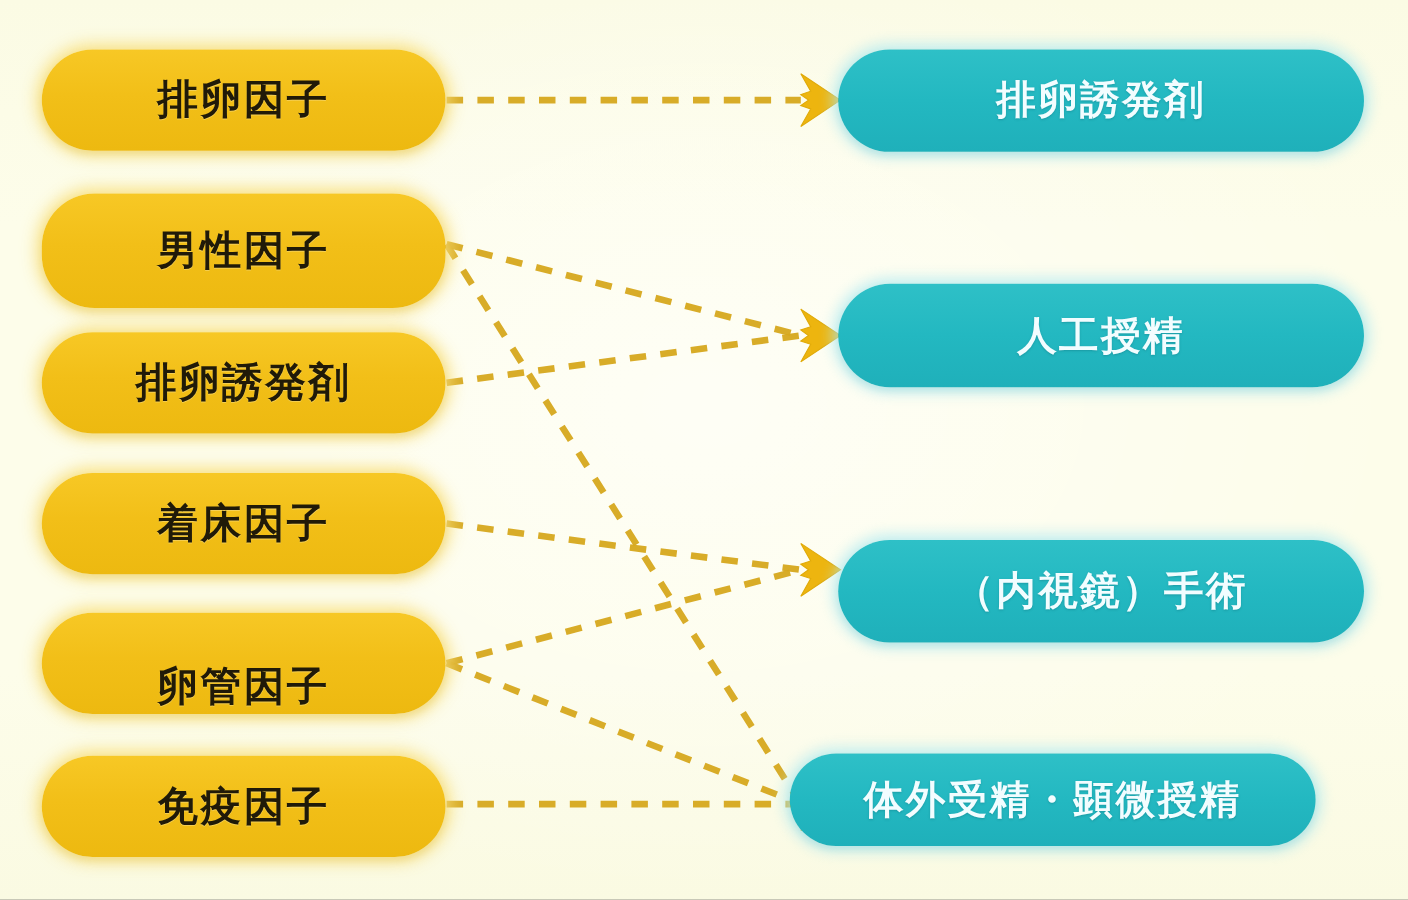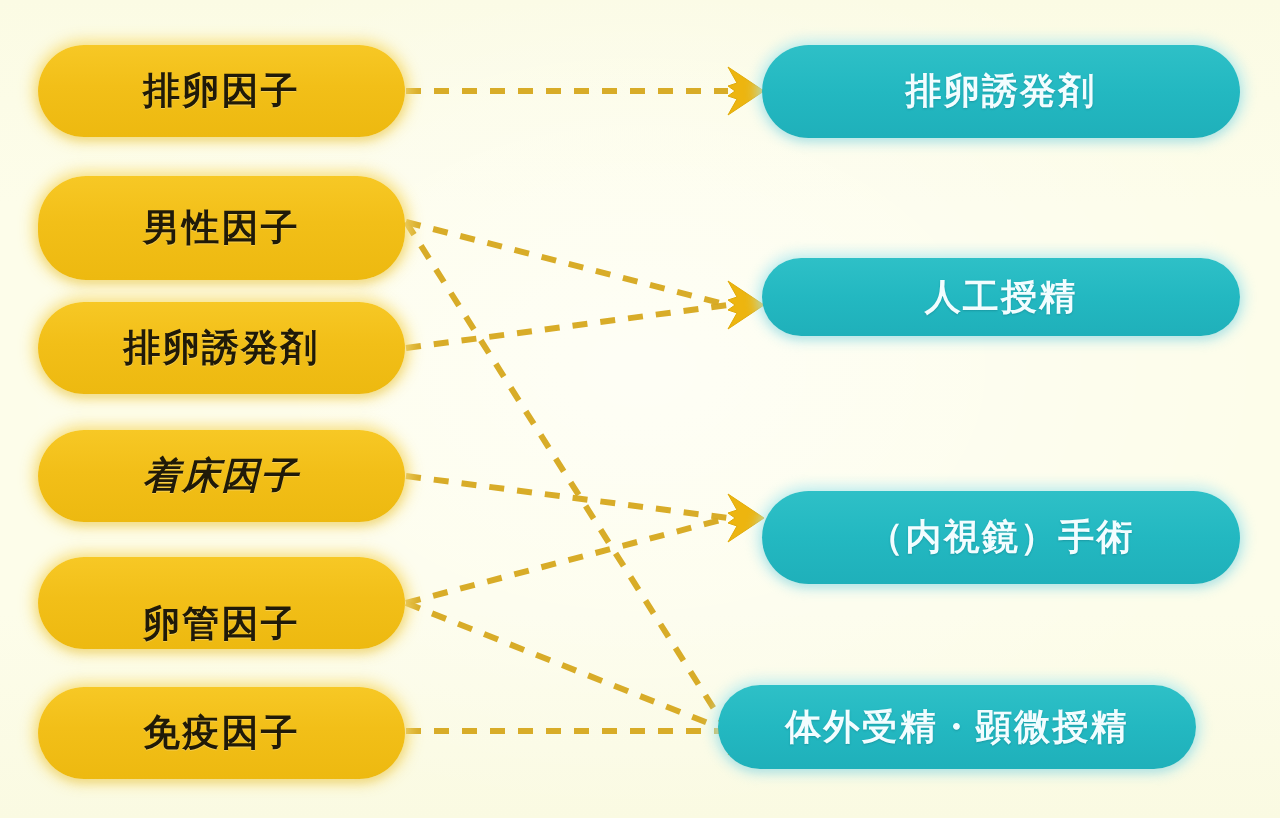--- a/index.html
+++ b/index.html
@@ -83,33 +83,33 @@
   <div id="nodes">
       <div class="node cause" style="left: 38px; top: 45px; width: 367px; height: 92px;">
         <span>排卵因子</span>
       </div>
       <div class="node cause" style="left: 38px; top: 176px; width: 367px; height: 104px;">
         <span>男性因子</span>
       </div>
       <div class="node cause" style="left: 38px; top: 302px; width: 367px; height: 92px;">
         <span>排卵誘発剤</span>
       </div>
-      <div class="node cause" style="left: 38px; top: 430px; width: 367px; height: 92px; font-style: italic;">
+      <div class="node cause" style="left: 38px; top: 430px; width: 367px; height: 92px;">
         <span>着床因子</span>
       </div>
       <div class="node cause" style="left: 38px; top: 557px; width: 367px; height: 92px; align-items: flex-end;">
         <span>卵管因子</span>
       </div>
       <div class="node cause" style="left: 38px; top: 687px; width: 367px; height: 92px;">
         <span>免疫因子</span>
       </div>
       <div class="node treat" style="left: 762px; top: 45px; width: 478px; height: 93px;">
         <span>排卵誘発剤</span>
       </div>
-      <div class="node treat" style="left: 762px; top: 258px; width: 478px; height: 78px; justify-content: center;">
+      <div class="node treat" style="left: 762px; top: 258px; width: 478px; height: 94px; justify-content: center;">
         <span>人工授精</span>
       </div>
       <div class="node treat" style="left: 762px; top: 472px; width: 478px; height: 93px; margin-top: 19px;">
         <span>（内視鏡）手術</span>
       </div>
       <div class="node treat" style="left: 718px; top: 685px; width: 478px; height: 84px;">
         <span>体外受精・顕微授精</span>
       </div>
     </div>
 </div>

